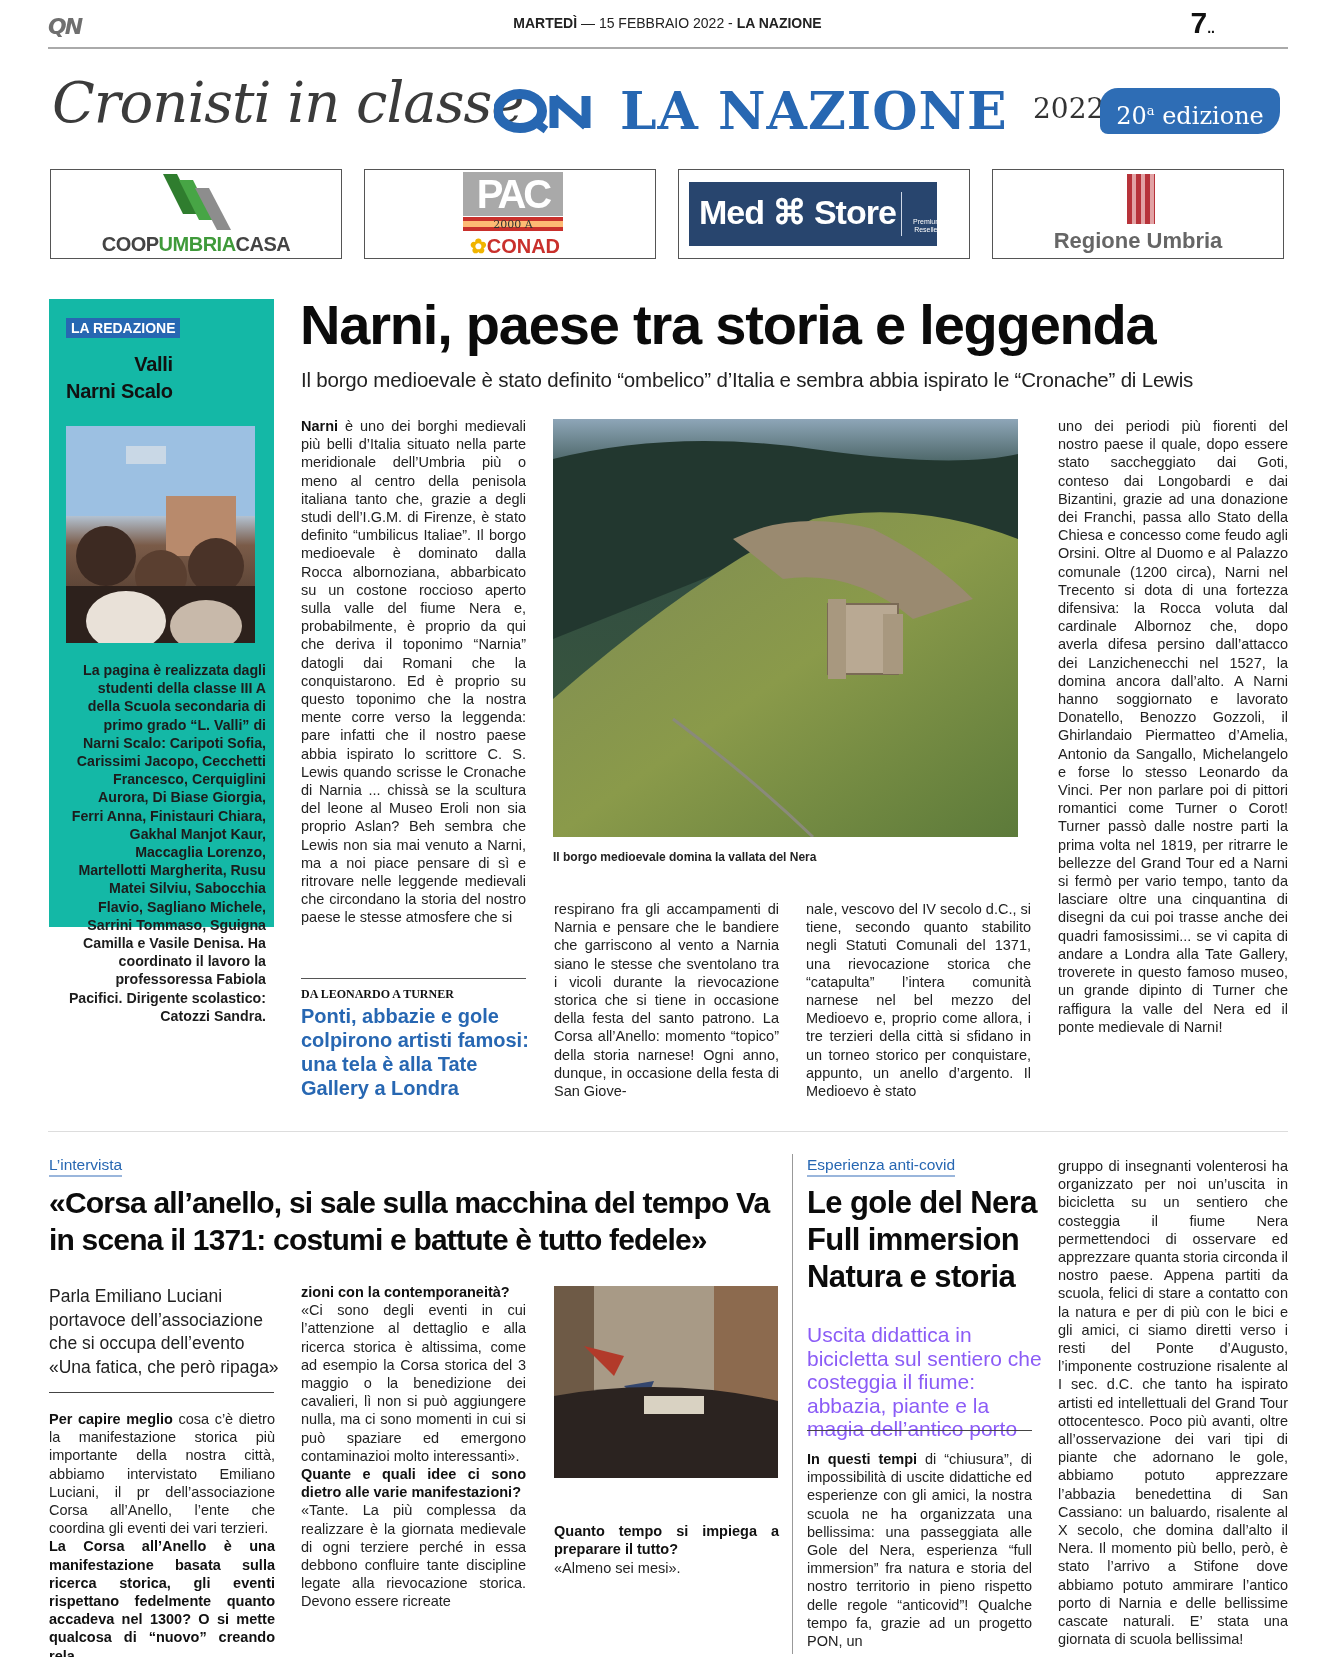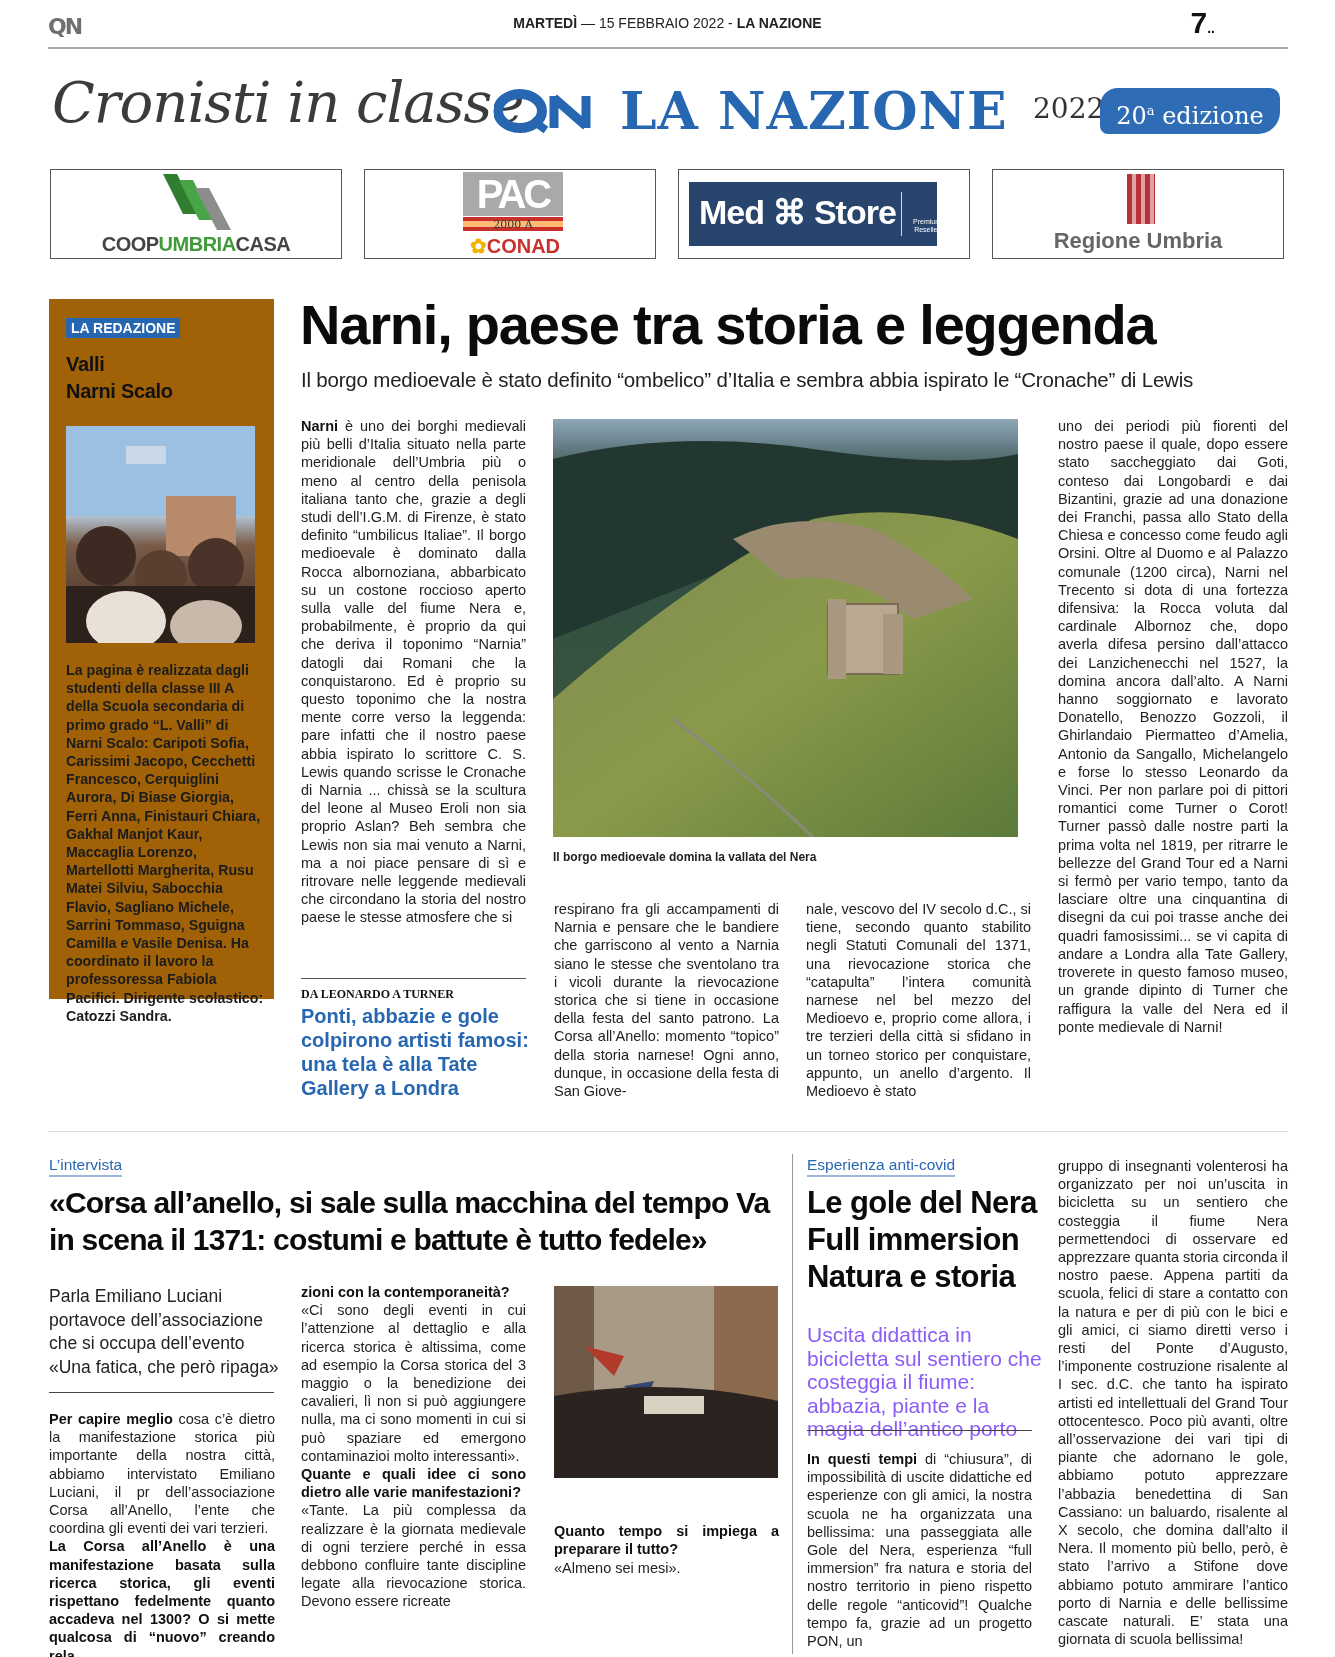--- a/index.html
+++ b/index.html
@@ -1,21 +1,21 @@
 <!DOCTYPE html>
 <html><head>
 <meta charset="utf-8">
 <style>
   * { box-sizing: border-box; margin: 0; padding: 0; }
   html, body { width: 1335px; height: 1657px; background: #fff; overflow: hidden; }
   body { position: relative; font-family: "Liberation Sans", sans-serif; color: #1a1a1a; }
   .abs { position: absolute; }
 
   
-  .qn-mark { left: 48px; top: 14px; font-family: "DejaVu Sans", sans-serif; font-weight: bold; font-size: 22px; color: #6f6f6f; letter-spacing: -2px; }
+  .qn-mark { left: 48px; top: 14px; font-family: "DejaVu Sans", sans-serif; font-weight: bold; font-size: 22px; color: #6f6f6f; letter-spacing: -2px; font-style: italic; }
   .dateline { left: 0; width: 1335px; top: 15px; text-align: center; font-size: 14px; color: #222; }
   .dateline b { font-weight: bold; }
   .page-num { right: 120px; top: 6px; font-size: 30px; font-weight: bold; color: #111; }
   .page-num span { font-size: 14px; }
   .top-rule { left: 48px; top: 47px; width: 1240px; height: 2px; background: #aaa; }
 
   
   .cronisti { left: 52px; top: 70px; font-family: "DejaVu Serif", serif; font-size: 56px; color: #3b3b3b; font-style: italic; letter-spacing: -1px; }
   .qn-logo { left: 494px; top: 88px; width: 100px; height: 46px; }
   .nazione { left: 620px; top: 80px; font-family: "DejaVu Serif", serif; font-weight: bold; font-size: 52px; color: #2767b2; letter-spacing: 1px; }
@@ -35,21 +35,21 @@
   .conad .flower { color: #f0b400; }
   .med-box { position: absolute; left: 10px; top: 12px; width: 248px; height: 64px; background: #28456e; color: #ffffff; }
   .med-text { position: absolute; left: 10px; top: 10px; font-size: 34px; font-weight: bold; letter-spacing: -1px; }
   .med-sep { position: absolute; left: 212px; top: 10px; width: 1px; height: 44px; background: #cfd8e6; }
   .med-apple { position: absolute; left: 228px; top: 8px; font-size: 18px; }
   .med-premium { position: absolute; left: 218px; top: 36px; font-size: 7px; line-height: 8px; text-align: center; width: 40px; }
   .umbria-flag { position: absolute; left: 134px; top: 4px; width: 28px; height: 50px; background: repeating-linear-gradient(90deg, #b7333a 0 5px, #e2a2a4 5px 9px); }
   .umbria-text { position: absolute; left: 0; width: 100%; bottom: 4px; text-align: center; font-size: 22px; font-weight: bold; color: #666; }
 
   
-  .sidebar { left: 49px; top: 299px; width: 225px; height: 700px; background: #a16207; }
+  .sidebar { left: 49px; top: 299px; width: 225px; height: 628px; background: #14b8a6; text-align: right; }
   .redazione-badge { position: absolute; left: 17px; top: 19px; background: #2767b2; color: #fff; font-weight: bold; font-size: 14px; padding: 2px 5px; }
   .school-name { position: absolute; left: 17px; top: 52px; font-weight: bold; font-size: 20px; line-height: 27px; color: #111; letter-spacing: -0.3px; }
   .class-photo { position: absolute; left: 17px; top: 127px; width: 189px; height: 217px; overflow: hidden; background: linear-gradient(180deg, #8fb4d8 0%, #b9cde0 40%, #7a5b48 55%, #3a2a22 100%); }
   .credits { position: absolute; left: 17px; top: 362px; width: 200px; font-size: 14.2px; line-height: 18.2px; font-weight: bold; color: #1c1c1c; }
   .credits b { font-weight: bold; }
 
   
   .main-title { left: 300px; top: 292px; font-size: 56px; font-weight: bold; letter-spacing: -1.2px; color: #0b0b0b; }
   .main-sub { left: 301px; top: 368px; font-size: 20.5px; color: #222; letter-spacing: -0.2px; }
 

